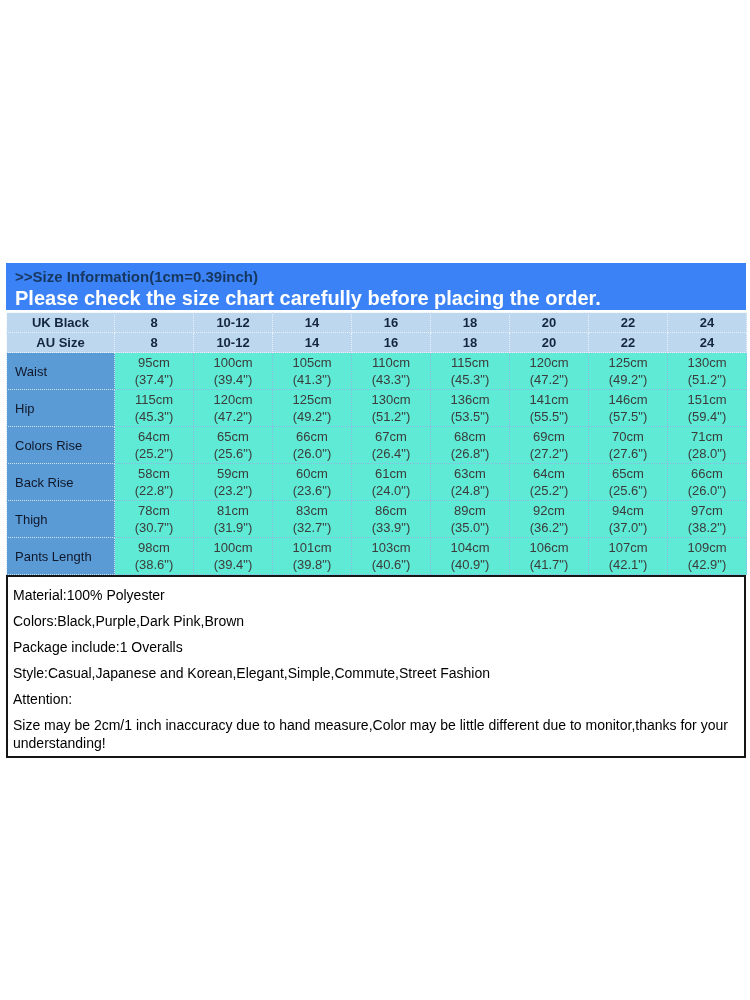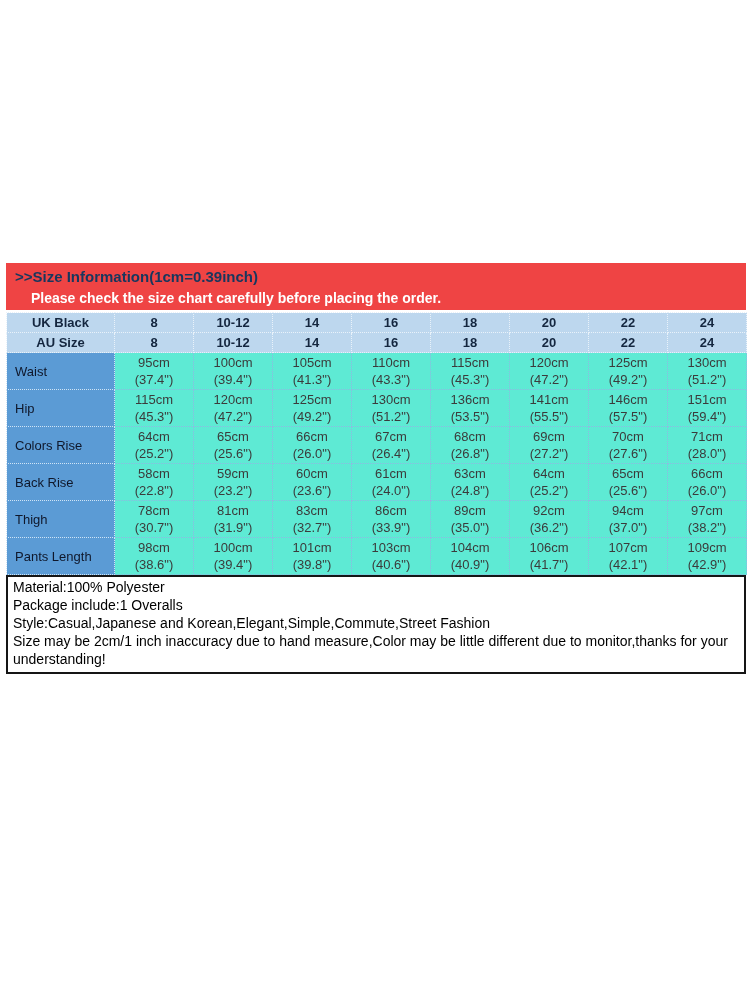--- a/index.html
+++ b/index.html
@@ -1,39 +1,39 @@
 <!DOCTYPE html>
 <html><head>
 <meta charset="utf-8">
 <style>
   html,body{margin:0;padding:0;background:#ffffff;}
   body{width:750px;height:1000px;font-family:"Liberation Sans",sans-serif;-webkit-font-smoothing:antialiased;}
   .canvas{position:relative;width:750px;height:1000px;background:#ffffff;overflow:hidden;}
   .content{position:absolute;top:263px;left:6px;width:740px;}
 
   
-  .banner{background:#ef4444;height:47px;box-sizing:border-box;padding:3px 0 0 9px;margin-bottom:2px;}
+  .banner{background:#3b82f6;height:47px;box-sizing:border-box;padding:3px 0 0 9px;margin-bottom:2px;}
   .banner-title{color:#17375e;font-weight:bold;font-size:15px;line-height:22px;}
-  .banner-sub{color:#ffffff;font-weight:bold;font-size:14px;line-height:20px;margin-left:16px;}
+  .banner-sub{color:#ffffff;font-weight:bold;font-size:20px;line-height:20px;}
 
   
   table.size{border-collapse:collapse;table-layout:fixed;width:740px;}
   col.c0{width:108px;}
   col.cs{width:79px;}
   table.size th,table.size td{font-size:13px;text-align:center;vertical-align:middle;box-sizing:border-box;padding:0;}
   .hdr{background:#bdd7ee;color:#14263f;font-weight:bold;border:1px dotted #e9f2fa;}
   tr.head th{height:34px;line-height:16px;}
   tr.ukau th,tr.ukau td{height:20px;}
   .lbl{background:#5b9bd5;color:#0f172a;font-weight:normal;text-align:left !important;padding-left:8px !important;border:1px dotted #cfe4f6;}
   .val{background:#5eead4;color:#3b3b3b;border:1px dotted #8fb8e2;height:37px;line-height:17px;font-weight:normal;}
   .val span{display:block;}
 
   
   .details{border:2px solid #151515;box-sizing:border-box;width:740px;margin-top:0;padding:1px 4px 4px 5px;font-size:14px;line-height:18px;color:#000000;}
-  .details div{white-space:normal;}
+  .details div{white-space:normal;margin-top:8px;}
 </style>
 </head>
 <body>
 
 <div class="canvas">
   <div class="content">
 
     <div class="banner">
       <div class="banner-title">&gt;&gt;Size Information(1cm=0.39inch)</div>
       <div class="banner-sub">Please check the size chart carefully before placing the order.</div>
@@ -283,19 +283,21 @@
         <td class="val">
               <span>109cm</span>
               <span>(42.9")</span>
             </td>
       </tr>
     </tbody>
       </table>
 
     <div class="details">
       <div>Material:100% Polyester</div>
+      <div>Colors:Black,Purple,Dark Pink,Brown</div>
       <div>Package include:1 Overalls</div>
       <div>Style:Casual,Japanese and Korean,Elegant,Simple,Commute,Street Fashion</div>
+      <div>Attention:</div>
       <div>Size may be 2cm/1 inch inaccuracy due to hand measure,Color may be little different due to monitor,thanks for your understanding!</div>
     </div>
 
   </div>
 </div>
 
 </body></html>

